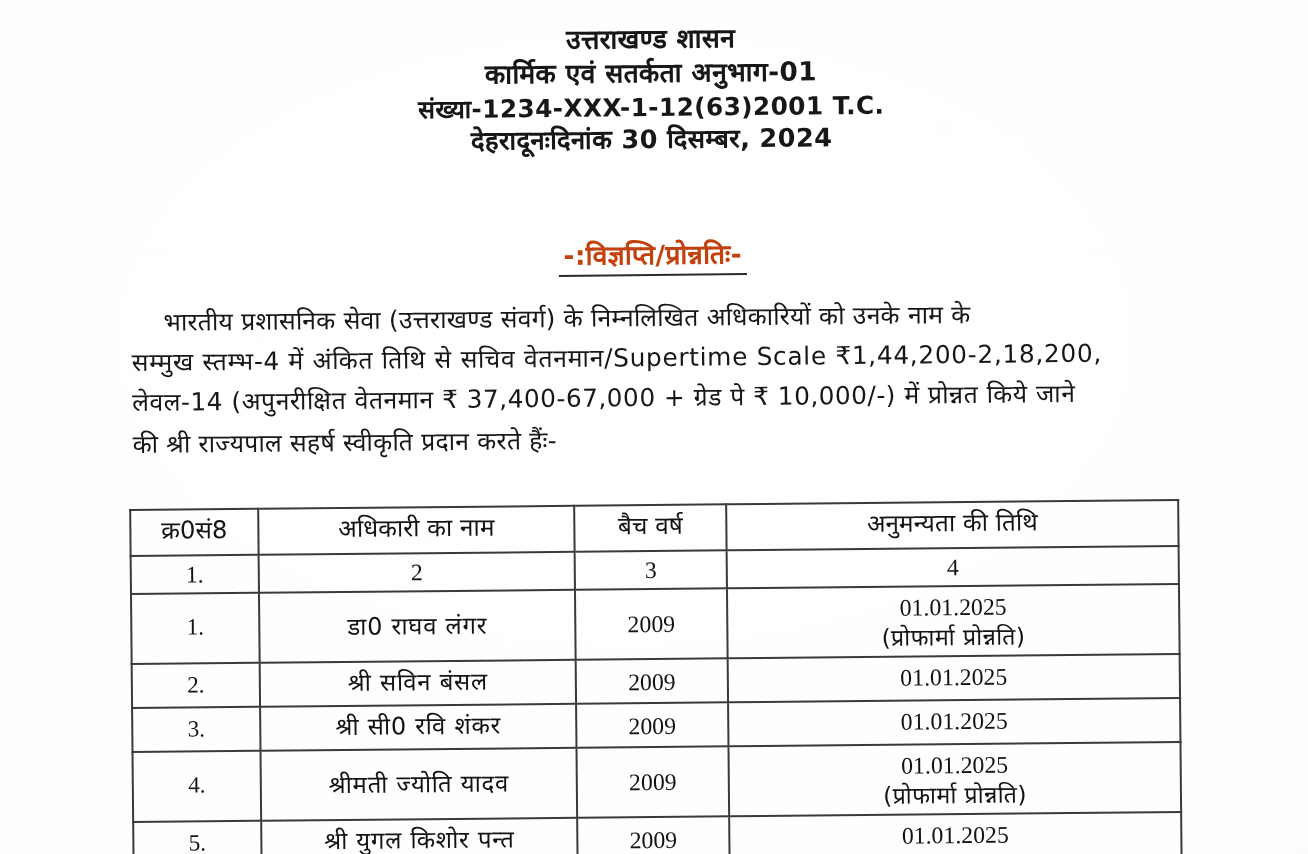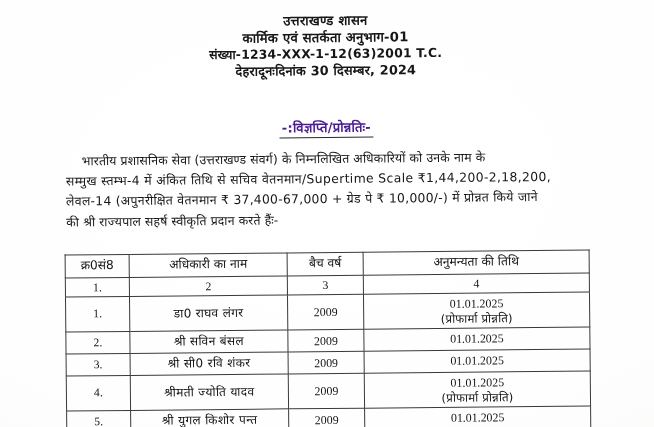--- a/index.html
+++ b/index.html
@@ -75,21 +75,21 @@
   #subject-line {
     position: absolute;
     left: 0;
     right: 0;
     top: 118px;
     text-align: center;
   }
   #subject-text {
     font-size: 13.2px;
     font-weight: 600;
-    color: #4c1d95;
+    color: #c2410c;
     border-bottom: 1.2px solid #2a2a2e;
     padding: 0 2px 1px 2px;
     display: inline-block;
     letter-spacing: .2px;
   }
 
   
   #body-paragraph {
     position: absolute;
     left: 66px;

